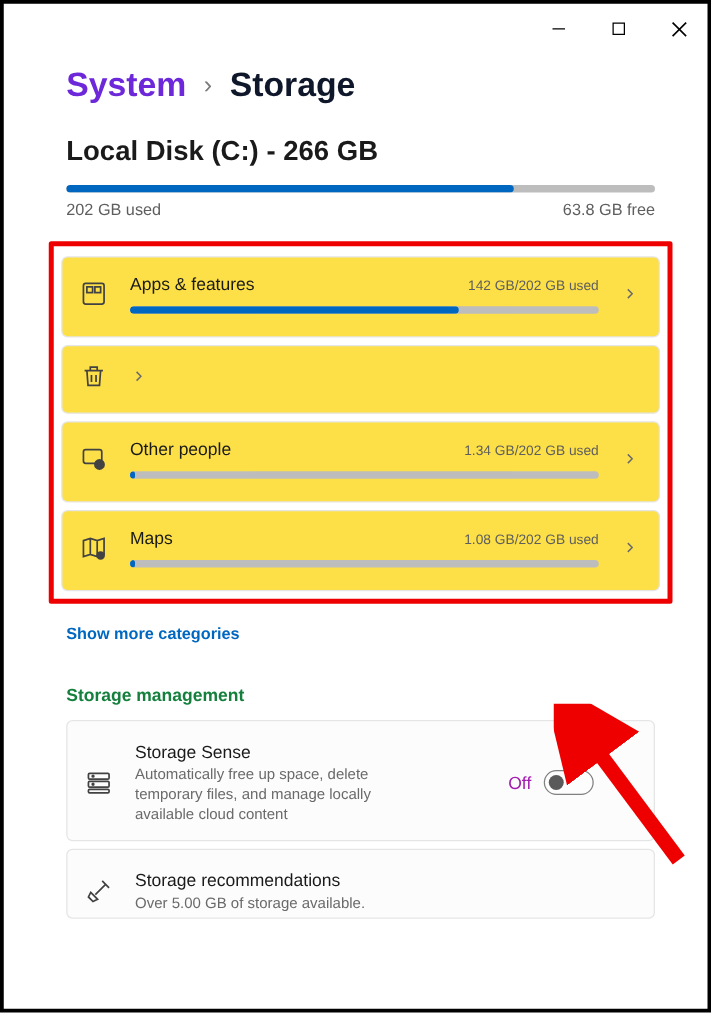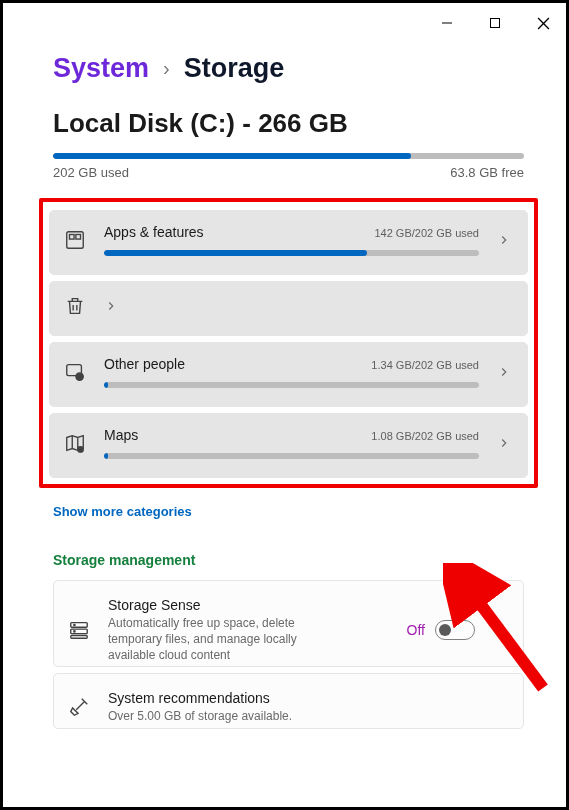--- a/index.html
+++ b/index.html
@@ -51,21 +51,21 @@
     .breadcrumb-sep {
       font-size: 20px;
       color: #7a7a7a;
     }
     .breadcrumb-current {
       font-size: 27px;
       font-weight: 600;
       color: #0f172a;
     }
     .disk-title {
-      font-size: 26px;
+      font-size: 22px;
       font-weight: 600;
       color: #1a1a1a;
       margin-bottom: 14px;
     }
     .main-bar {
       width: 100%;
       height: 6px;
       background: #bdbdbd;
       border-radius: 3px;
       overflow: hidden;
@@ -85,21 +85,21 @@
     }
     .highlight-box {
       border: 4px solid #ee0000;
       padding: 8px 6px 6px 6px;
       margin: 0 -14px 8px -14px;
       border-radius: 2px;
     }
     .category-card {
       border: 1px solid #e5e5e5;
       border-radius: 5px;
-      background: #e5e5e5;
+      background: #fde047;
       padding: 13px 16px 18px 14px;
       display: flex;
       align-items: center;
       gap: 18px;
       margin-bottom: 6px;
       cursor: pointer;
     }
     .category-card:last-child {
       margin-bottom: 0;
     }
@@ -156,21 +156,21 @@
       font-size: 14px;
       font-weight: 600;
       color: #15803d;
       margin-top: 32px;
       margin-bottom: 12px;
     }
     .setting-card {
       border: 1px solid #e5e5e5;
       border-radius: 5px;
       background: #fcfcfc;
-      padding: 16px 16px 2px 14px;
+      padding: 16px 16px 12px 14px;
       display: flex;
       align-items: center;
       gap: 18px;
       margin-bottom: 6px;
       cursor: pointer;
     }
     .setting-text {
       flex: 1;
     }
     .setting-title {
@@ -351,21 +351,21 @@
     <svg class="chevron" viewBox="0 0 24 24" fill="none" stroke="currentColor" stroke-width="2">
         <polyline points="9 6 15 12 9 18"></polyline>
       </svg>
   </div>
 
   <div class="setting-card" style="padding-bottom:4px;">
     <svg class="cat-icon" viewBox="0 0 24 24" fill="none" stroke="currentColor" stroke-width="1.5">
         <path d="M15 3l6 6M18 6L9 15M5 13l6 6-4 2-4-4 2-4z"></path>
       </svg>
     <div class="setting-text">
-      <div class="setting-title">System recommendations</div>
+      <div class="setting-title">Storage recommendations</div>
       <div class="setting-desc">Over 5.00 GB of storage available.</div>
     </div>
   </div>
 
 </div>
 
 <svg class="arrow" width="120" height="140" viewBox="0 0 120 140">
   <defs>
       <marker id="ah" markerWidth="8" markerHeight="8" refX="3" refY="3" orient="auto">
         <polygon points="0 0, 7 3, 0 6" fill="#ee0000"></polygon>

